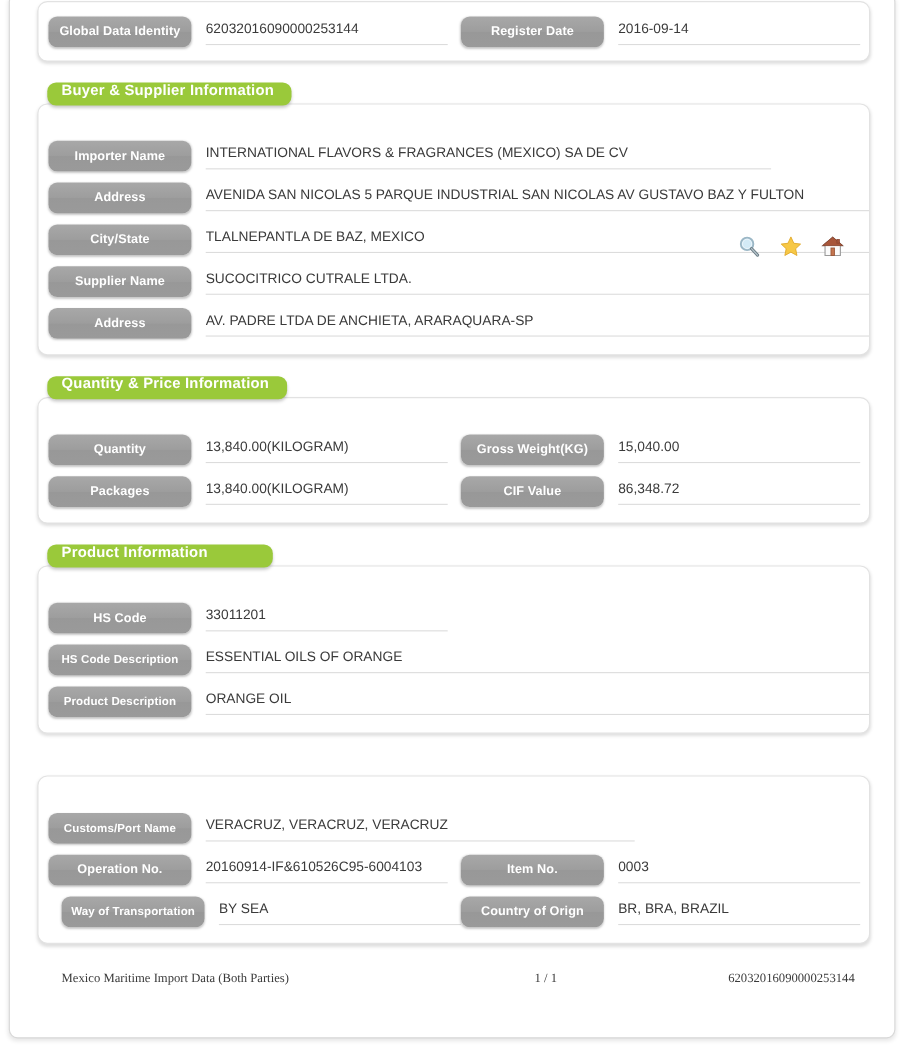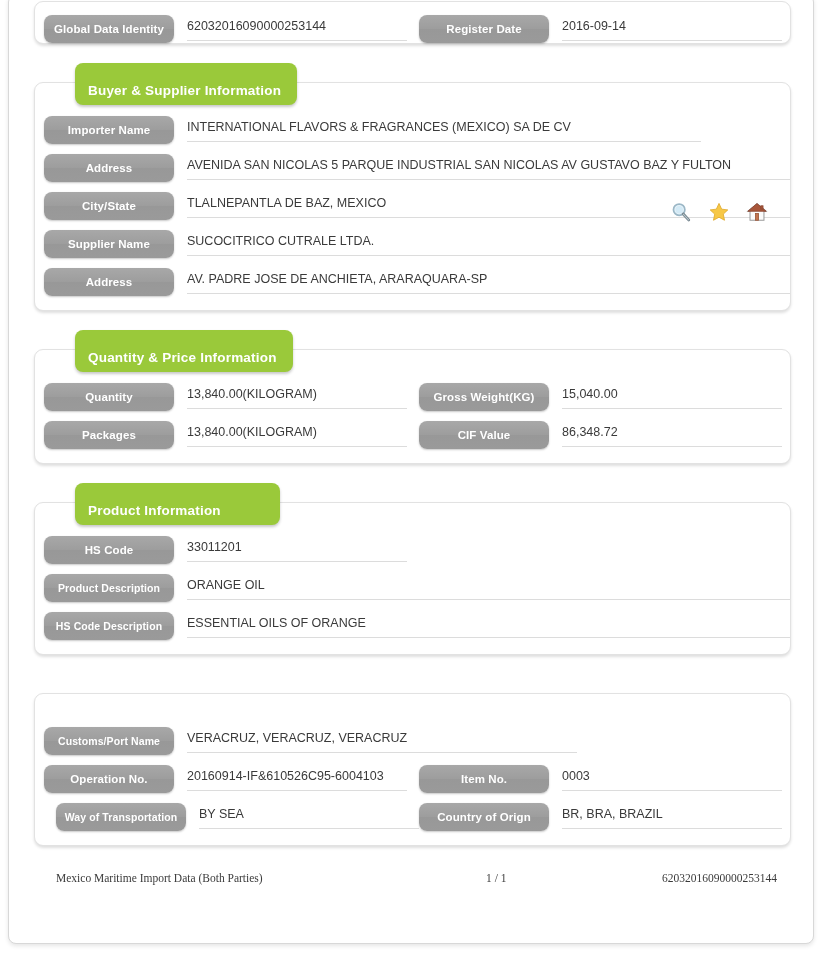--- a/index.html
+++ b/index.html
@@ -53,29 +53,28 @@
   
   .section-title {
     position: absolute;
     left: 8px;
     top: -20px;
     background: #9ac93a;
     color: #ffffff;
     font-size: 13.5px;
     font-weight: bold;
     letter-spacing: 0.2px;
-    padding: 21px 16px 7px 13px;
+    padding: 0 16px 7px 13px;
     border-radius: 8px;
     box-shadow: 0 2px 3px rgba(0,0,0,0.22);
     white-space: nowrap;
     z-index: 3;
     line-height: 14px;
     min-width: 205px;
     box-sizing: border-box;
-    margin-left: 32px;
   }
 
   
   .rows { padding: 0 0 14px 0; }
 
   .row {
     display: flex;
     align-items: center;
     padding: 0 0 0 9px;
     margin-top: 10px;
@@ -160,21 +159,21 @@
   .gap-md { height: 38px; }
 </style>
 </head>
 <body>
 
 <div class="page-frame">
 <div class="page-inner">
 
   <div style="height:6px"></div>
   <div class="card">
-    <div class="rows" style="padding-bottom:0">
+    <div class="rows" style="padding-bottom:12px">
       <div class="row two first">
         <div class="col">
           <div class="pill">Global Data Identity</div>
           <div class="value v-right">62032016090000253144</div>
         </div>
         <div class="col right">
           <div class="pill">Register Date</div>
           <div class="value v-right">2016-09-14</div>
         </div>
       </div>
@@ -223,21 +222,21 @@
       <div class="row">
         <div class="pill">City/State</div>
         <div class="value v-full">TLALNEPANTLA DE BAZ, MEXICO</div>
       </div>
       <div class="row">
         <div class="pill">Supplier Name</div>
         <div class="value v-full">SUCOCITRICO CUTRALE LTDA.</div>
       </div>
       <div class="row">
         <div class="pill">Address</div>
-        <div class="value v-full">AV. PADRE JOSE DE ANCHIETA, ARARAQUARA-SP</div>
+        <div class="value v-full">AV. PADRE LTDA DE ANCHIETA, ARARAQUARA-SP</div>
       </div>
     </div>
   </div>
 
   <div class="gap-md"></div>
 
   <div class="card">
     <div class="section-title">Quantity &amp; Price Information</div>
     <div class="card-head-spacer"></div>
     <div class="rows">
@@ -268,26 +267,26 @@
 
   <div class="card">
     <div class="section-title">Product Information</div>
     <div class="card-head-spacer"></div>
     <div class="rows">
       <div class="row first">
         <div class="pill">HS Code</div>
         <div class="value v-half">33011201</div>
       </div>
       <div class="row">
+        <div class="pill tight">HS Code Description</div>
+        <div class="value v-full">ESSENTIAL OILS OF ORANGE</div>
+      </div>
+      <div class="row">
         <div class="pill tight">Product Description</div>
         <div class="value v-full">ORANGE OIL</div>
-      </div>
-      <div class="row">
-        <div class="pill tight">HS Code Description</div>
-        <div class="value v-full">ESSENTIAL OILS OF ORANGE</div>
       </div>
     </div>
   </div>
 
   <div class="gap-md"></div>
 
   <div class="card">
     <div class="card-head-spacer"></div>
     <div class="rows">
       <div class="row first">

